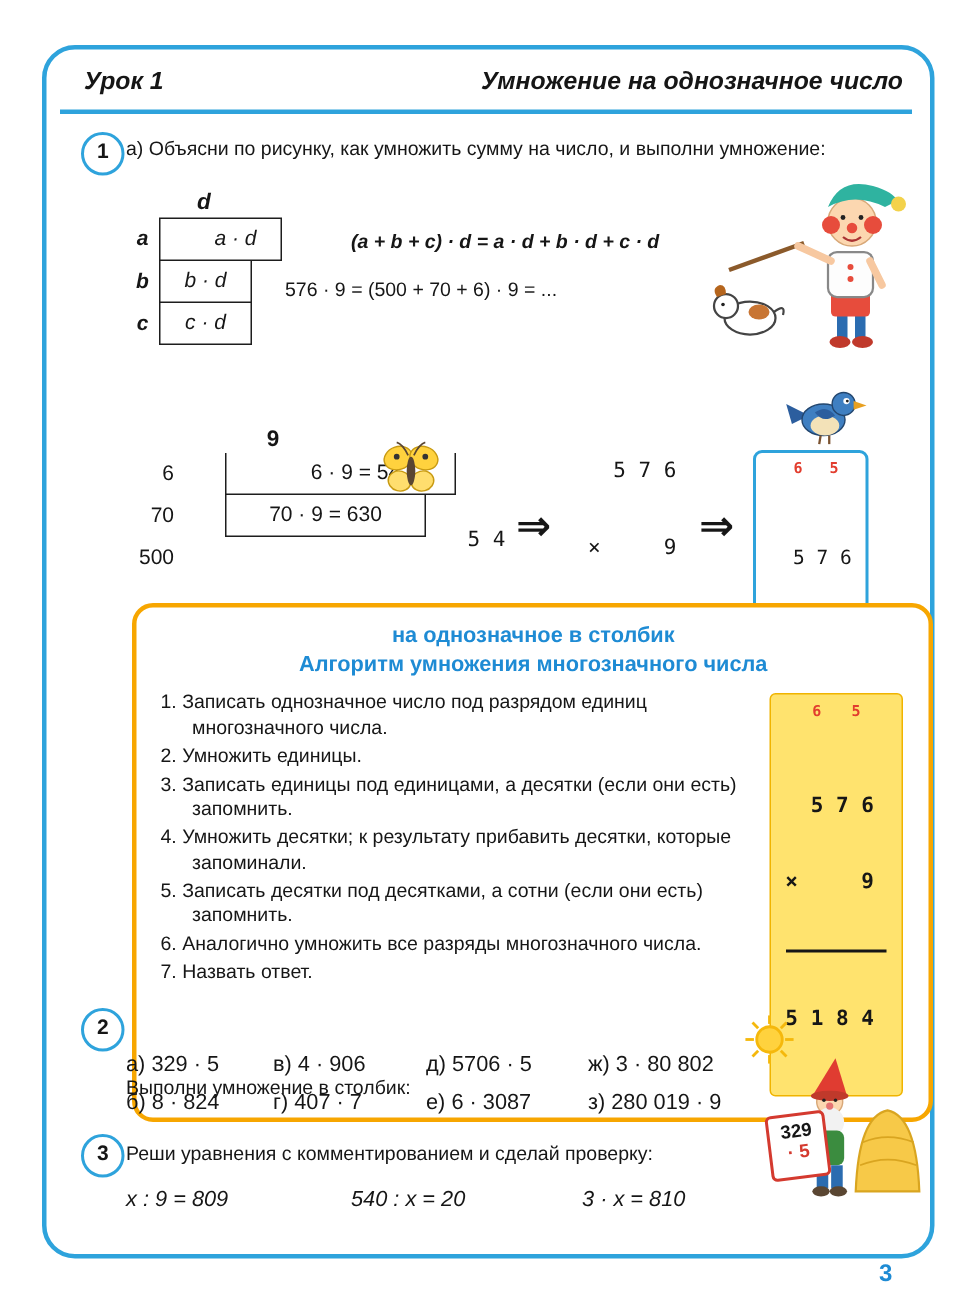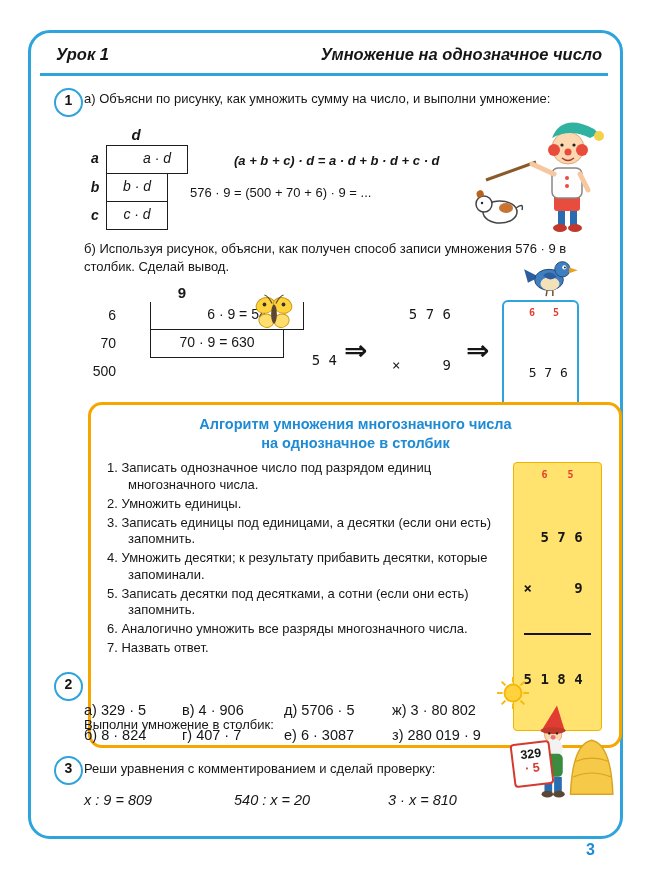--- a/index.html
+++ b/index.html
@@ -103,21 +103,20 @@
       <circle cx="116" cy="40" r="6" fill="#e74c3c"></circle>
       <circle cx="102" cy="42" r="3.5" fill="#e74c3c"></circle>
       <circle cx="96" cy="35" r="1.6" fill="#222"></circle>
       <circle cx="108" cy="35" r="1.6" fill="#222"></circle>
       <path d="M96,48 q6,5 12,0" fill="none" stroke="#a33" stroke-width="1.5"></path>
       <path d="M86,28 q8,-20 30,-14 q14,4 16,10 l-8,4 q-20,-10 -38,0 z" fill="#2fb3a0"></path>
       <circle cx="133" cy="26" r="5" fill="#f3d24b"></circle>
     </svg>
   </span>
 
-  <div class="para" style="left:84px;top:240px;width:522px;">б) Используя рисунок, объясни, как получен способ записи умножения 576 · 9 в столбик. Сделай вывод.</div>
 
   <div class="wt-header" style="left:116px;top:284px;width:132px;">9</div>
   <div class="abs" style="left:82px;top:302px;">
     <div class="wt-row">
       <span class="wt-label">6</span>
       <span class="wt-cell ctop">6 · 9 = 54</span>
     </div>
     <div class="wt-row">
       <span class="wt-label">70</span>
       <span class="wt-cell">70 · 9 = 630</span>
@@ -180,22 +179,22 @@
       <polygon points="51,14 60,17 51,20" fill="#e8a020"></polygon>
       <circle cx="46" cy="14" r="2.2" fill="#fff"></circle>
       <circle cx="46.6" cy="14" r="1" fill="#222"></circle>
       <path d="M24,22 q8,-6 14,2 q-8,6 -14,-2" fill="#2c5e9e"></path>
       <line x1="28" y1="38" x2="27" y2="44" stroke="#7a5230" stroke-width="1.6"></line>
       <line x1="34" y1="38" x2="34" y2="44" stroke="#7a5230" stroke-width="1.6"></line>
     </svg>
   </span>
 
   <div class="algo">
+    <div class="algo-title">на однозначное в столбик</div>
     <div class="algo-title">Алгоритм умножения многозначного числа</div>
-    <div class="algo-title">на однозначное в столбик</div>
     <div class="algo-list">
       <div class="yellow-box">
         <div class="carries">6 5</div>
         <div>  5 7 6</div>
         <div>×     9</div>
         <div class="rule"></div>
         <div>5 1 8 4</div>
       </div>
       <div class="algo-item">1. Записать однозначное число под разрядом единиц многозначного числа.</div>
       <div class="algo-item">2. Умножить единицы.</div>

